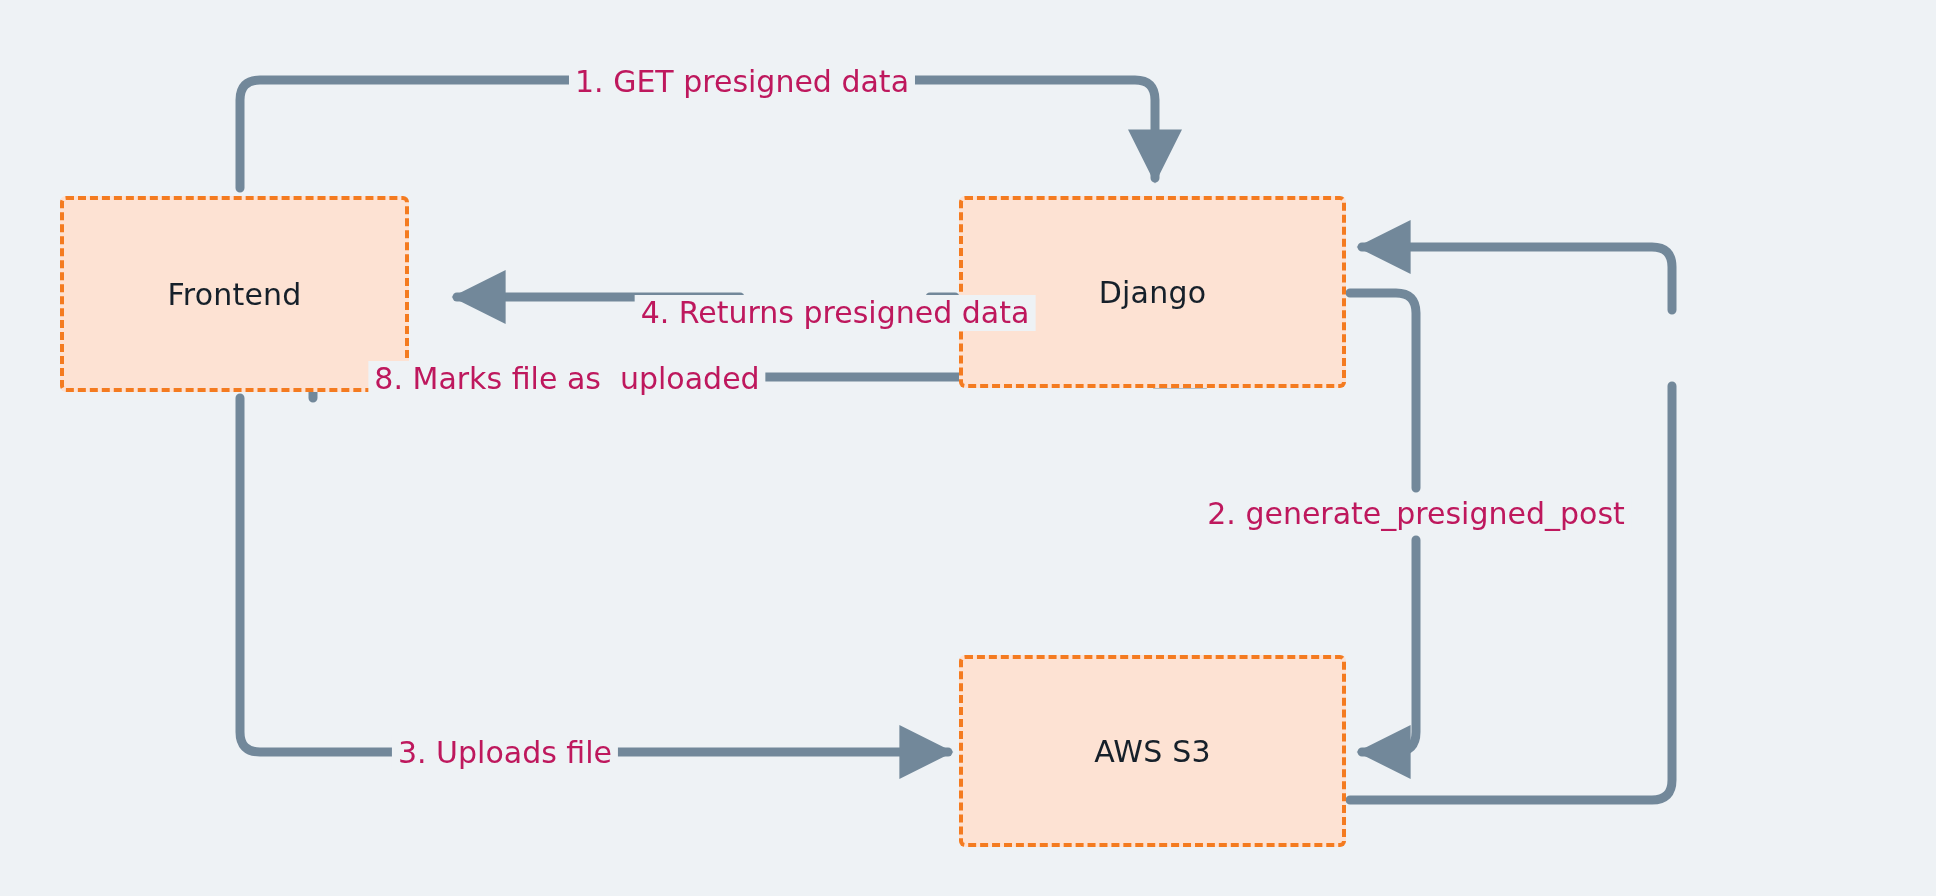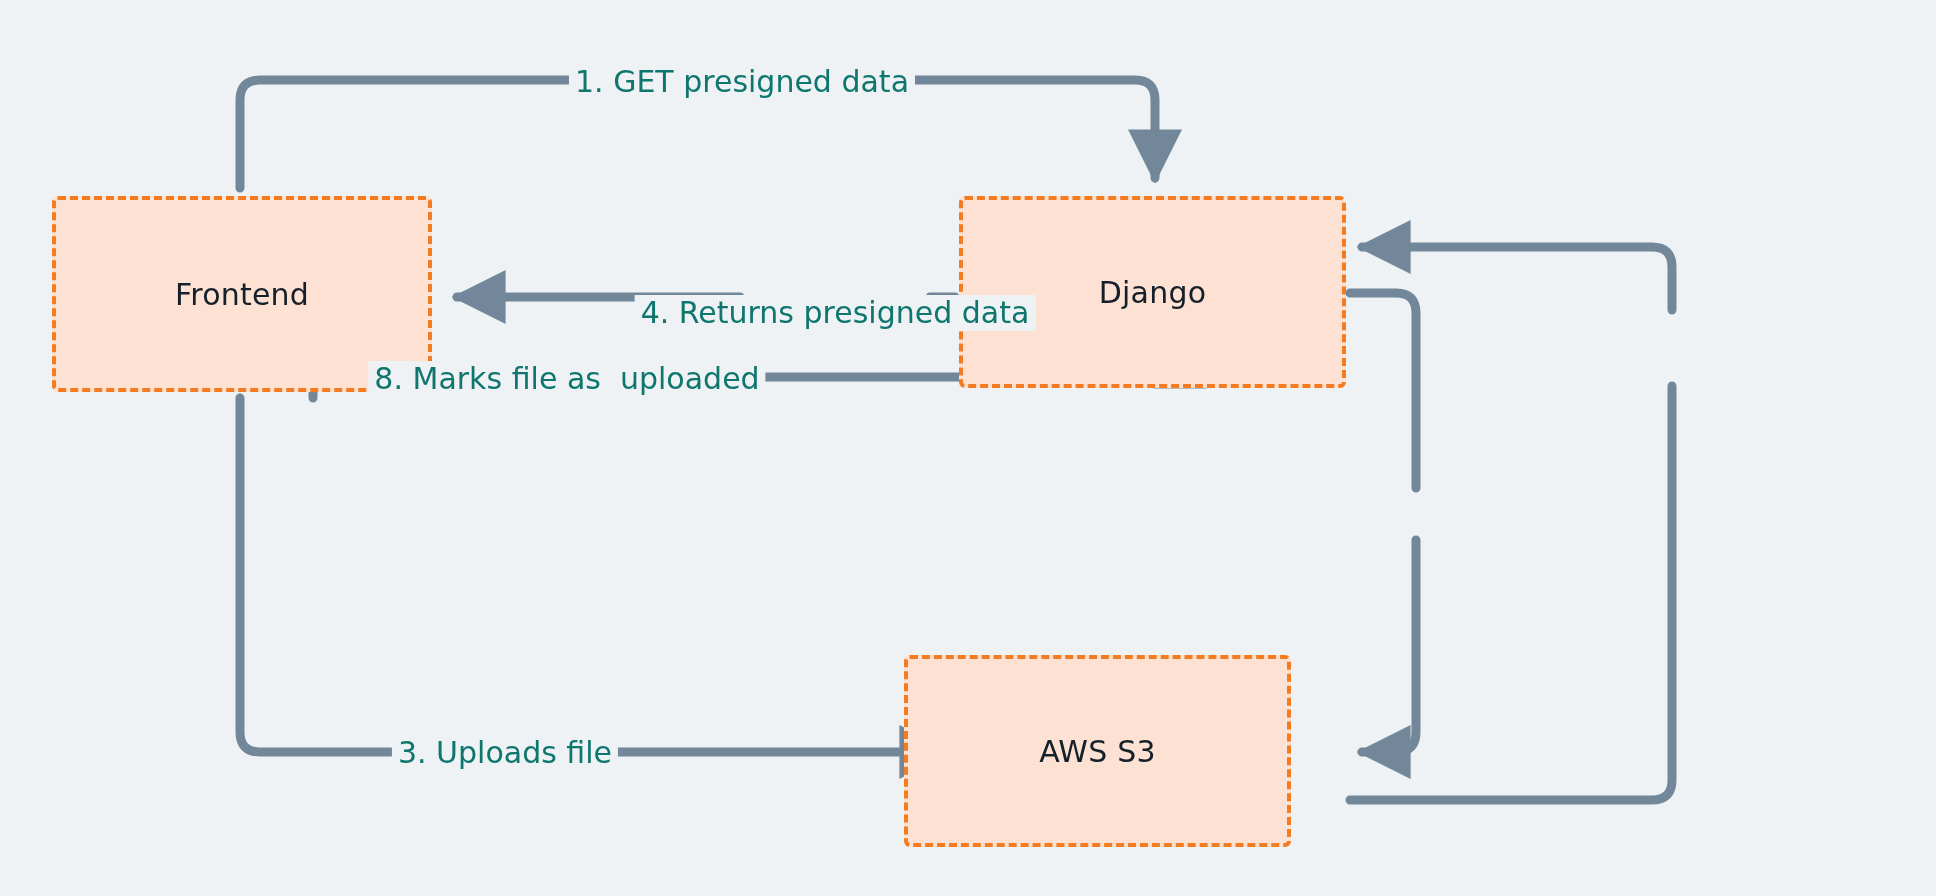--- a/index.html
+++ b/index.html
@@ -39,21 +39,21 @@
   }
   .node-label {
     font-size: 30px;
     color: #16202a;
     letter-spacing: 0.2px;
     font-family: "DejaVu Sans", sans-serif;
   }
   .edge-label {
     position: absolute;
     font-size: 30px;
-    color: #0f766e;
+    color: #be185d;
     background: #eef2f5;
     white-space: pre;
     letter-spacing: 0px;
     line-height: 36px;
     padding: 0 6px;
     font-family: "DejaVu Sans", sans-serif;
   }
   .el-center {
     transform: translate(-50%, -50%);
   }
@@ -85,35 +85,36 @@
       <path d="M1416,540 L1416,732 Q1416,752 1396,752 L1362,752" marker-end="url(#arrowhead)"></path>
 
       <path d="M240,398 L240,732 Q240,752 260,752 L400,752"></path>
       <path d="M610,752 L948,752" marker-end="url(#arrowhead)"></path>
 
       <path d="M313,398 L313,357 Q313,377 333,377 L400,377"></path>
       <path d="M735,377 L1160,377 Q1180,377 1180,357 L1180,340" marker-end="url(#arrowhead)"></path>
     </g>
   </svg>
 
-  <div class="node" style="left:52px; top:196px; width:380px; height:196px;">
+  <div class="node" style="left:60px; top:196px; width:349px; height:196px;">
     <span class="node-label">Frontend</span>
   </div>
 
   <div class="node" style="left:959px; top:196px; width:387px; height:192px;">
     <span class="node-label">Django</span>
   </div>
 
-  <div class="node" style="left:904px; top:655px; width:387px; height:192px;">
+  <div class="node" style="left:959px; top:655px; width:387px; height:192px;">
     <span class="node-label">AWS S3</span>
   </div>
 
   <div class="edge-label el-center" style="left:742px; top:82px;">1. GET presigned data</div>
 
   <div class="edge-label el-center" style="left:835px; top:313px;">4. Returns presigned data</div>
 
 
   <div class="edge-label el-center" style="left:567px; top:379px;">8. Marks file as  uploaded</div>
 
+  <div class="edge-label el-center" style="left:1416px; top:514px;">2. generate_presigned_post</div>
 
   <div class="edge-label el-center" style="left:505px; top:753px;">3. Uploads file</div>
 
 </div>
 
 </body></html>

